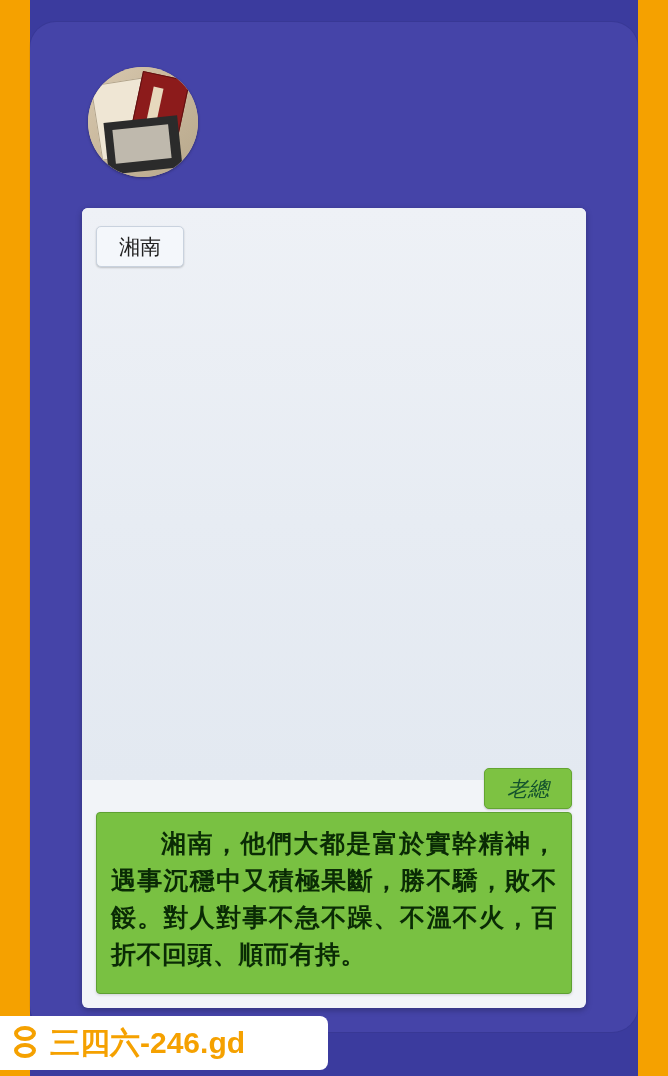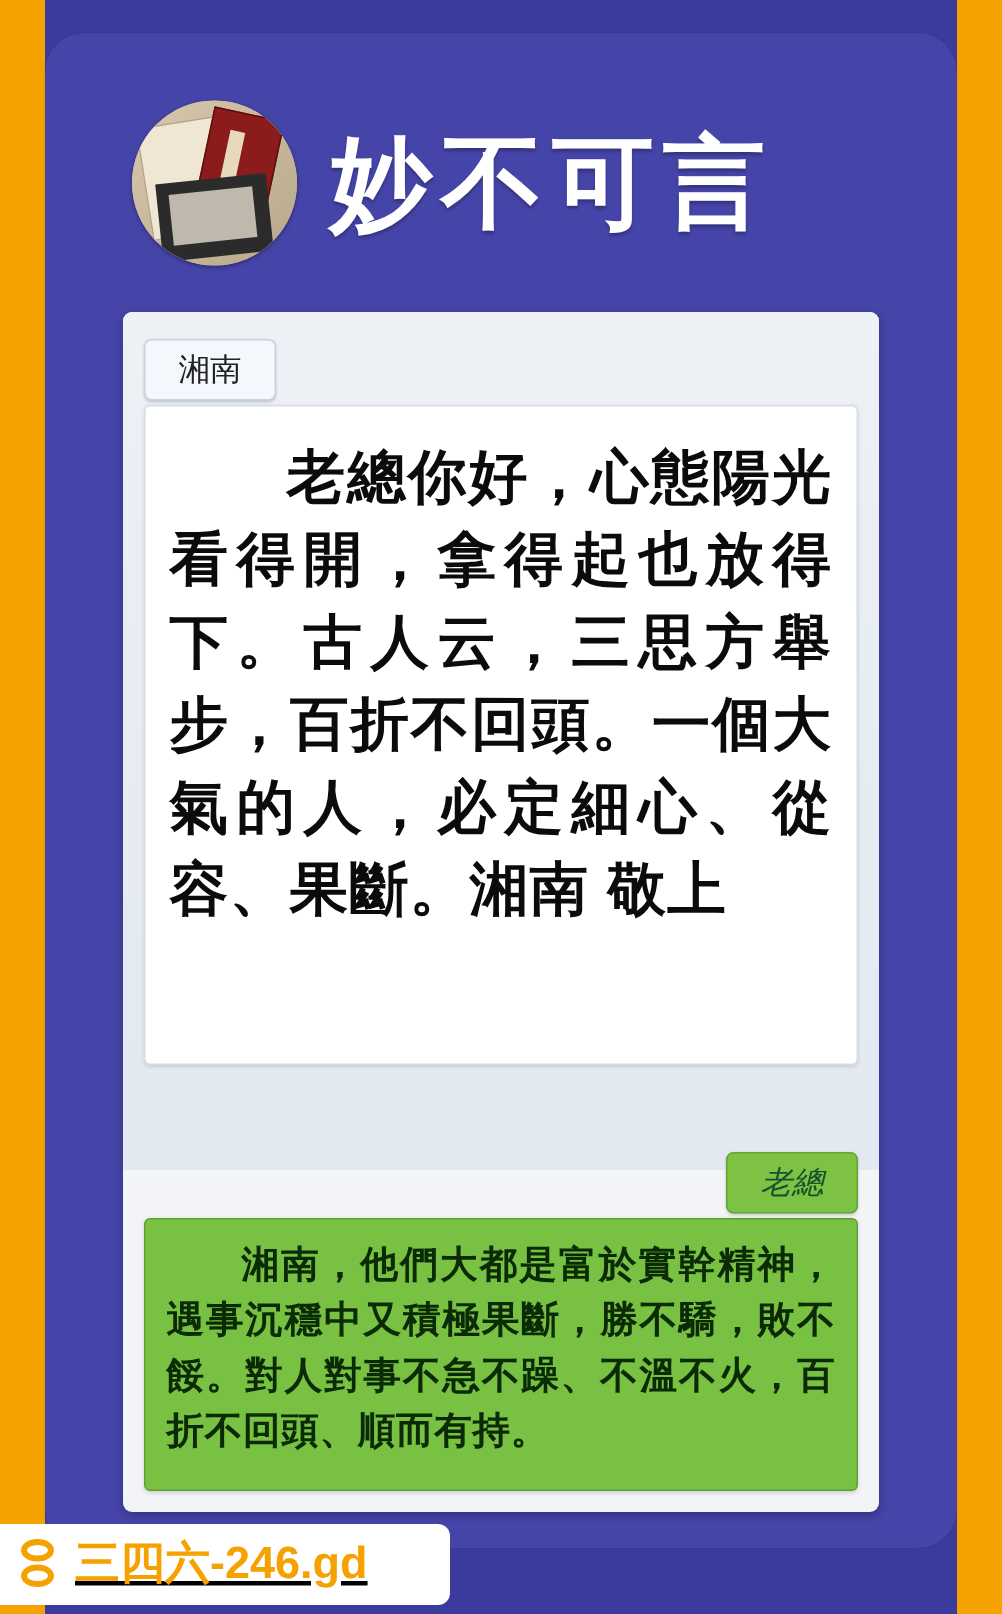--- a/index.html
+++ b/index.html
@@ -204,31 +204,30 @@
     font-weight: bold;
     text-align: justify;
     text-indent: 50px;
     letter-spacing: 0.5px;
   }
   
   .watermark {
     position: absolute;
     left: 0;
     bottom: 6px;
-    width: 300px;
+    width: 328px;
     height: 54px;
     background: #ffffff;
     border-top-right-radius: 8px;
     border-bottom-right-radius: 8px;
     display: flex;
     align-items: center;
     padding-left: 10px;
     box-sizing: border-box;
     z-index: 5;
-    text-decoration: underline;
   }
   .wm-logo {
     width: 34px;
     height: 38px;
     position: relative;
     flex: 0 0 auto;
     margin-right: 6px;
   }
   .wm-logo .ring1, .wm-logo .ring2 {
     position: absolute;
@@ -262,31 +261,27 @@
 
   <div class="header">
     <div class="avatar">
       <div class="a1"></div>
       <div class="a2"></div>
       <div class="a3"></div>
       <div class="a6"></div>
       <div class="a4"></div>
       <div class="a5"></div>
     </div>
-    <div class="title">妙不可言</div>
   </div>
 
   <div class="panel">
     <div class="panel-inner">
 
       <div class="name-tag left">湘南</div>
 
-      <div class="bubble white">
-        <div class="text">老總你好，心態陽光看得開，拿得起也放得下。古人云，三思方舉步，百折不回頭。一個大氣的人，必定細心、從容、果斷。湘南 敬上</div>
-      </div>
 
       <div class="name-tag right">老總</div>
 
       <div class="bubble green">
         <div class="text">湘南，他們大都是富於實幹精神，遇事沉穩中又積極果斷，勝不驕，敗不餒。對人對事不急不躁、不溫不火，百折不回頭、順而有持。</div>
       </div>
 
     </div>
   </div>
 

